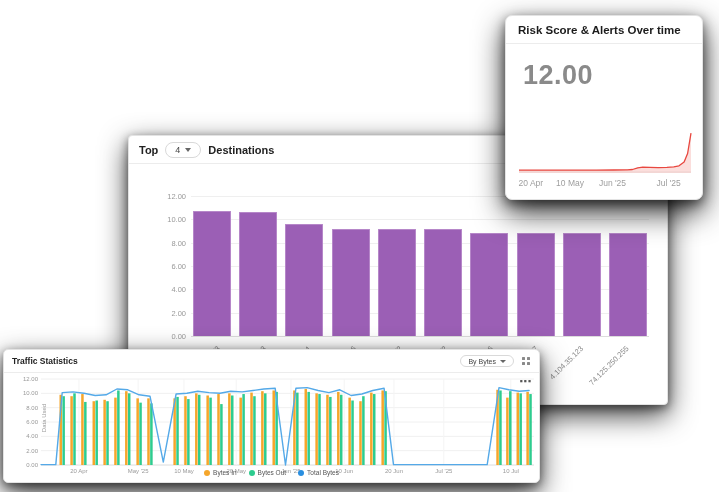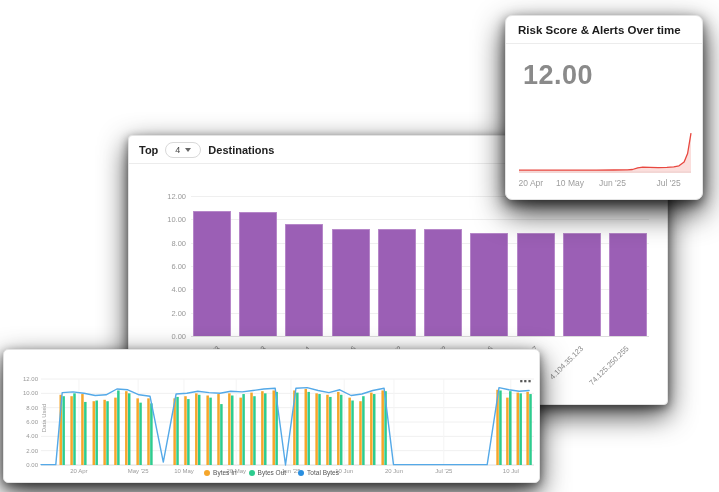--- a/index.html
+++ b/index.html
@@ -117,20 +117,35 @@
         <span class="dxlab" style="right: 206.3px; top: 148px;">.172</span>
         <span class="dxlab" style="right: 160.9px; top: 148px;">.106</span>
         <span class="dxlab" style="right: 115.5px; top: 148px;">9.47</span>
         <span class="dxlab" style="right: 70.1px; top: 148px;">4.104.35.123</span>
         <span class="dxlab" style="right: 24.7px; top: 148px;">74.125.250.255</span>
       </div>
   </div>
 </div>
 
 <div id="traffic-card" class="card">
+  <div id="traffic-header">
+    <span id="traffic-title">Traffic Statistics</span>
+    <span id="traffic-hdr-right">
+      <span class="pill small">
+        <span>By Bytes</span>
+        <span class="caret"></span>
+      </span>
+      <span id="expand-icon">
+          <i></i>
+          <i></i>
+          <i></i>
+          <i></i>
+        </span>
+    </span>
+  </div>
   <div id="traffic-plot">
     <div id="traffic-ylab" class="ylab">Data Used</div>
     <div id="more-icon">▪▪▪</div>
     <svg id="traffic-svg" width="493" height="86">
         <line x1="0" y1="0" x2="493" y2="0" stroke="#f0f0f0" stroke-width="1"></line>
         <line x1="0" y1="14.333333333333334" x2="493" y2="14.333333333333334" stroke="#f0f0f0" stroke-width="1"></line>
         <line x1="0" y1="28.666666666666668" x2="493" y2="28.666666666666668" stroke="#f0f0f0" stroke-width="1"></line>
         <line x1="0" y1="43" x2="493" y2="43" stroke="#f0f0f0" stroke-width="1"></line>
         <line x1="0" y1="57.333333333333336" x2="493" y2="57.333333333333336" stroke="#f0f0f0" stroke-width="1"></line>
         <line x1="0" y1="71.66666666666667" x2="493" y2="71.66666666666667" stroke="#f0f0f0" stroke-width="1"></line>

